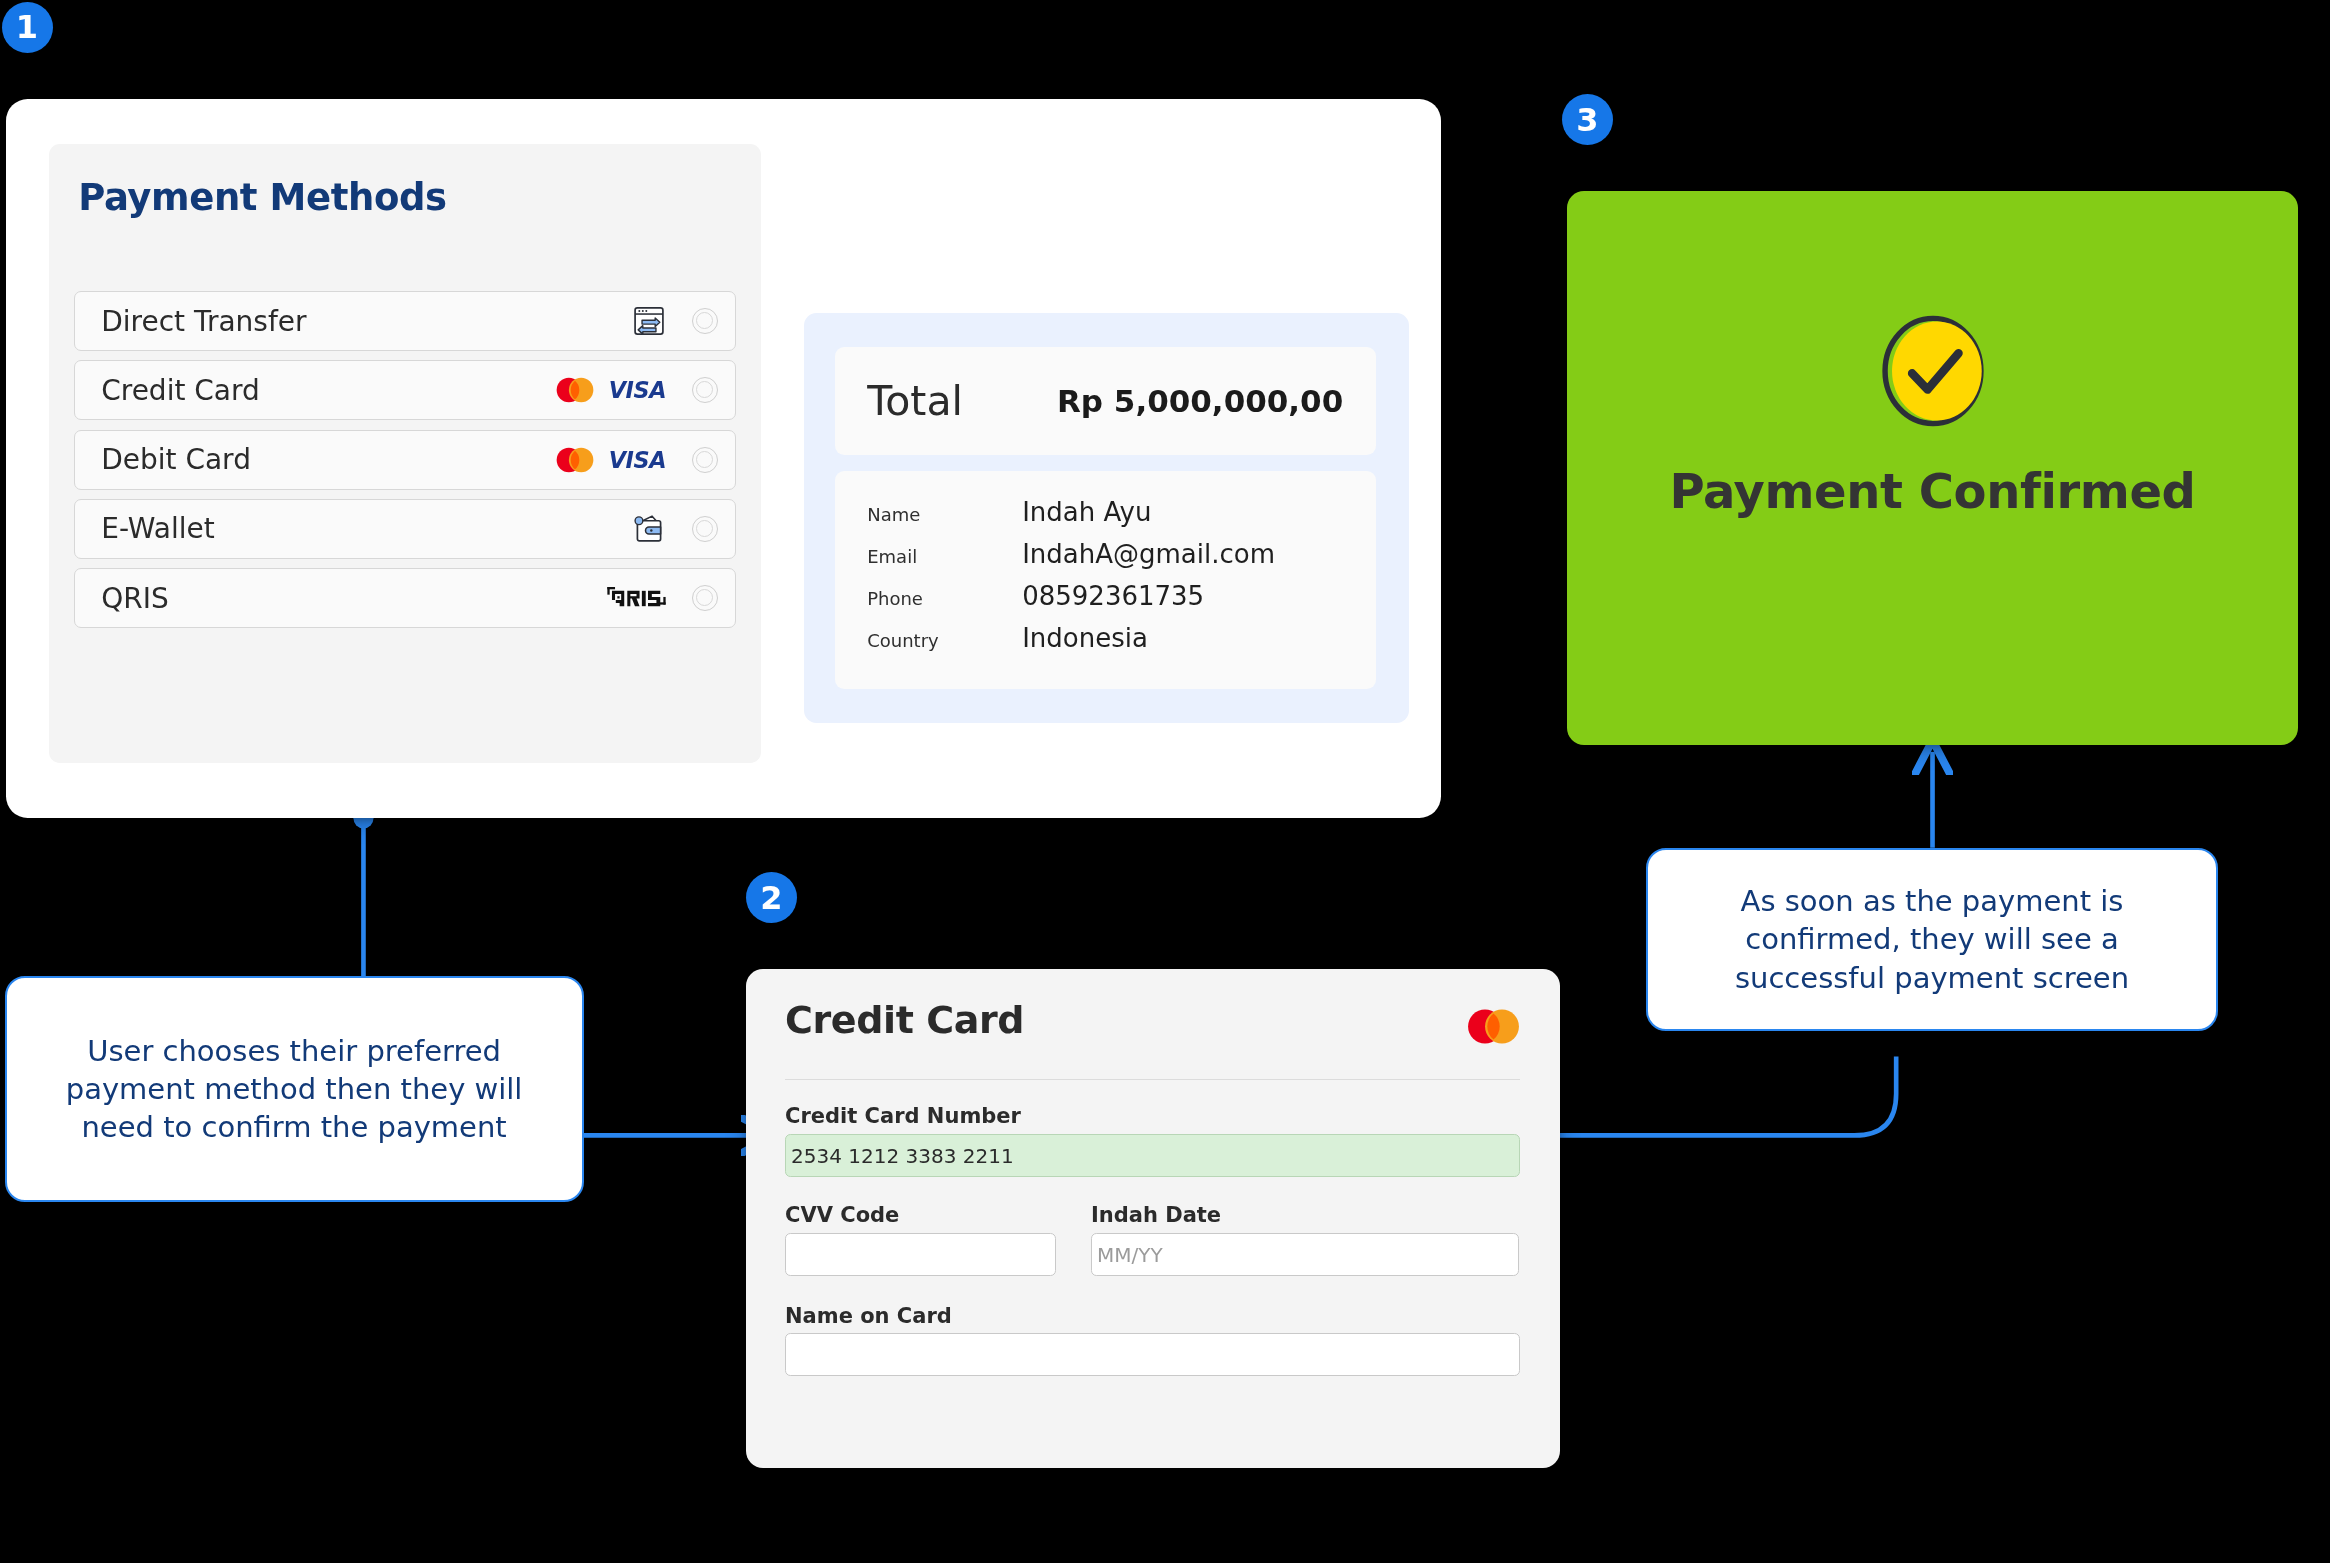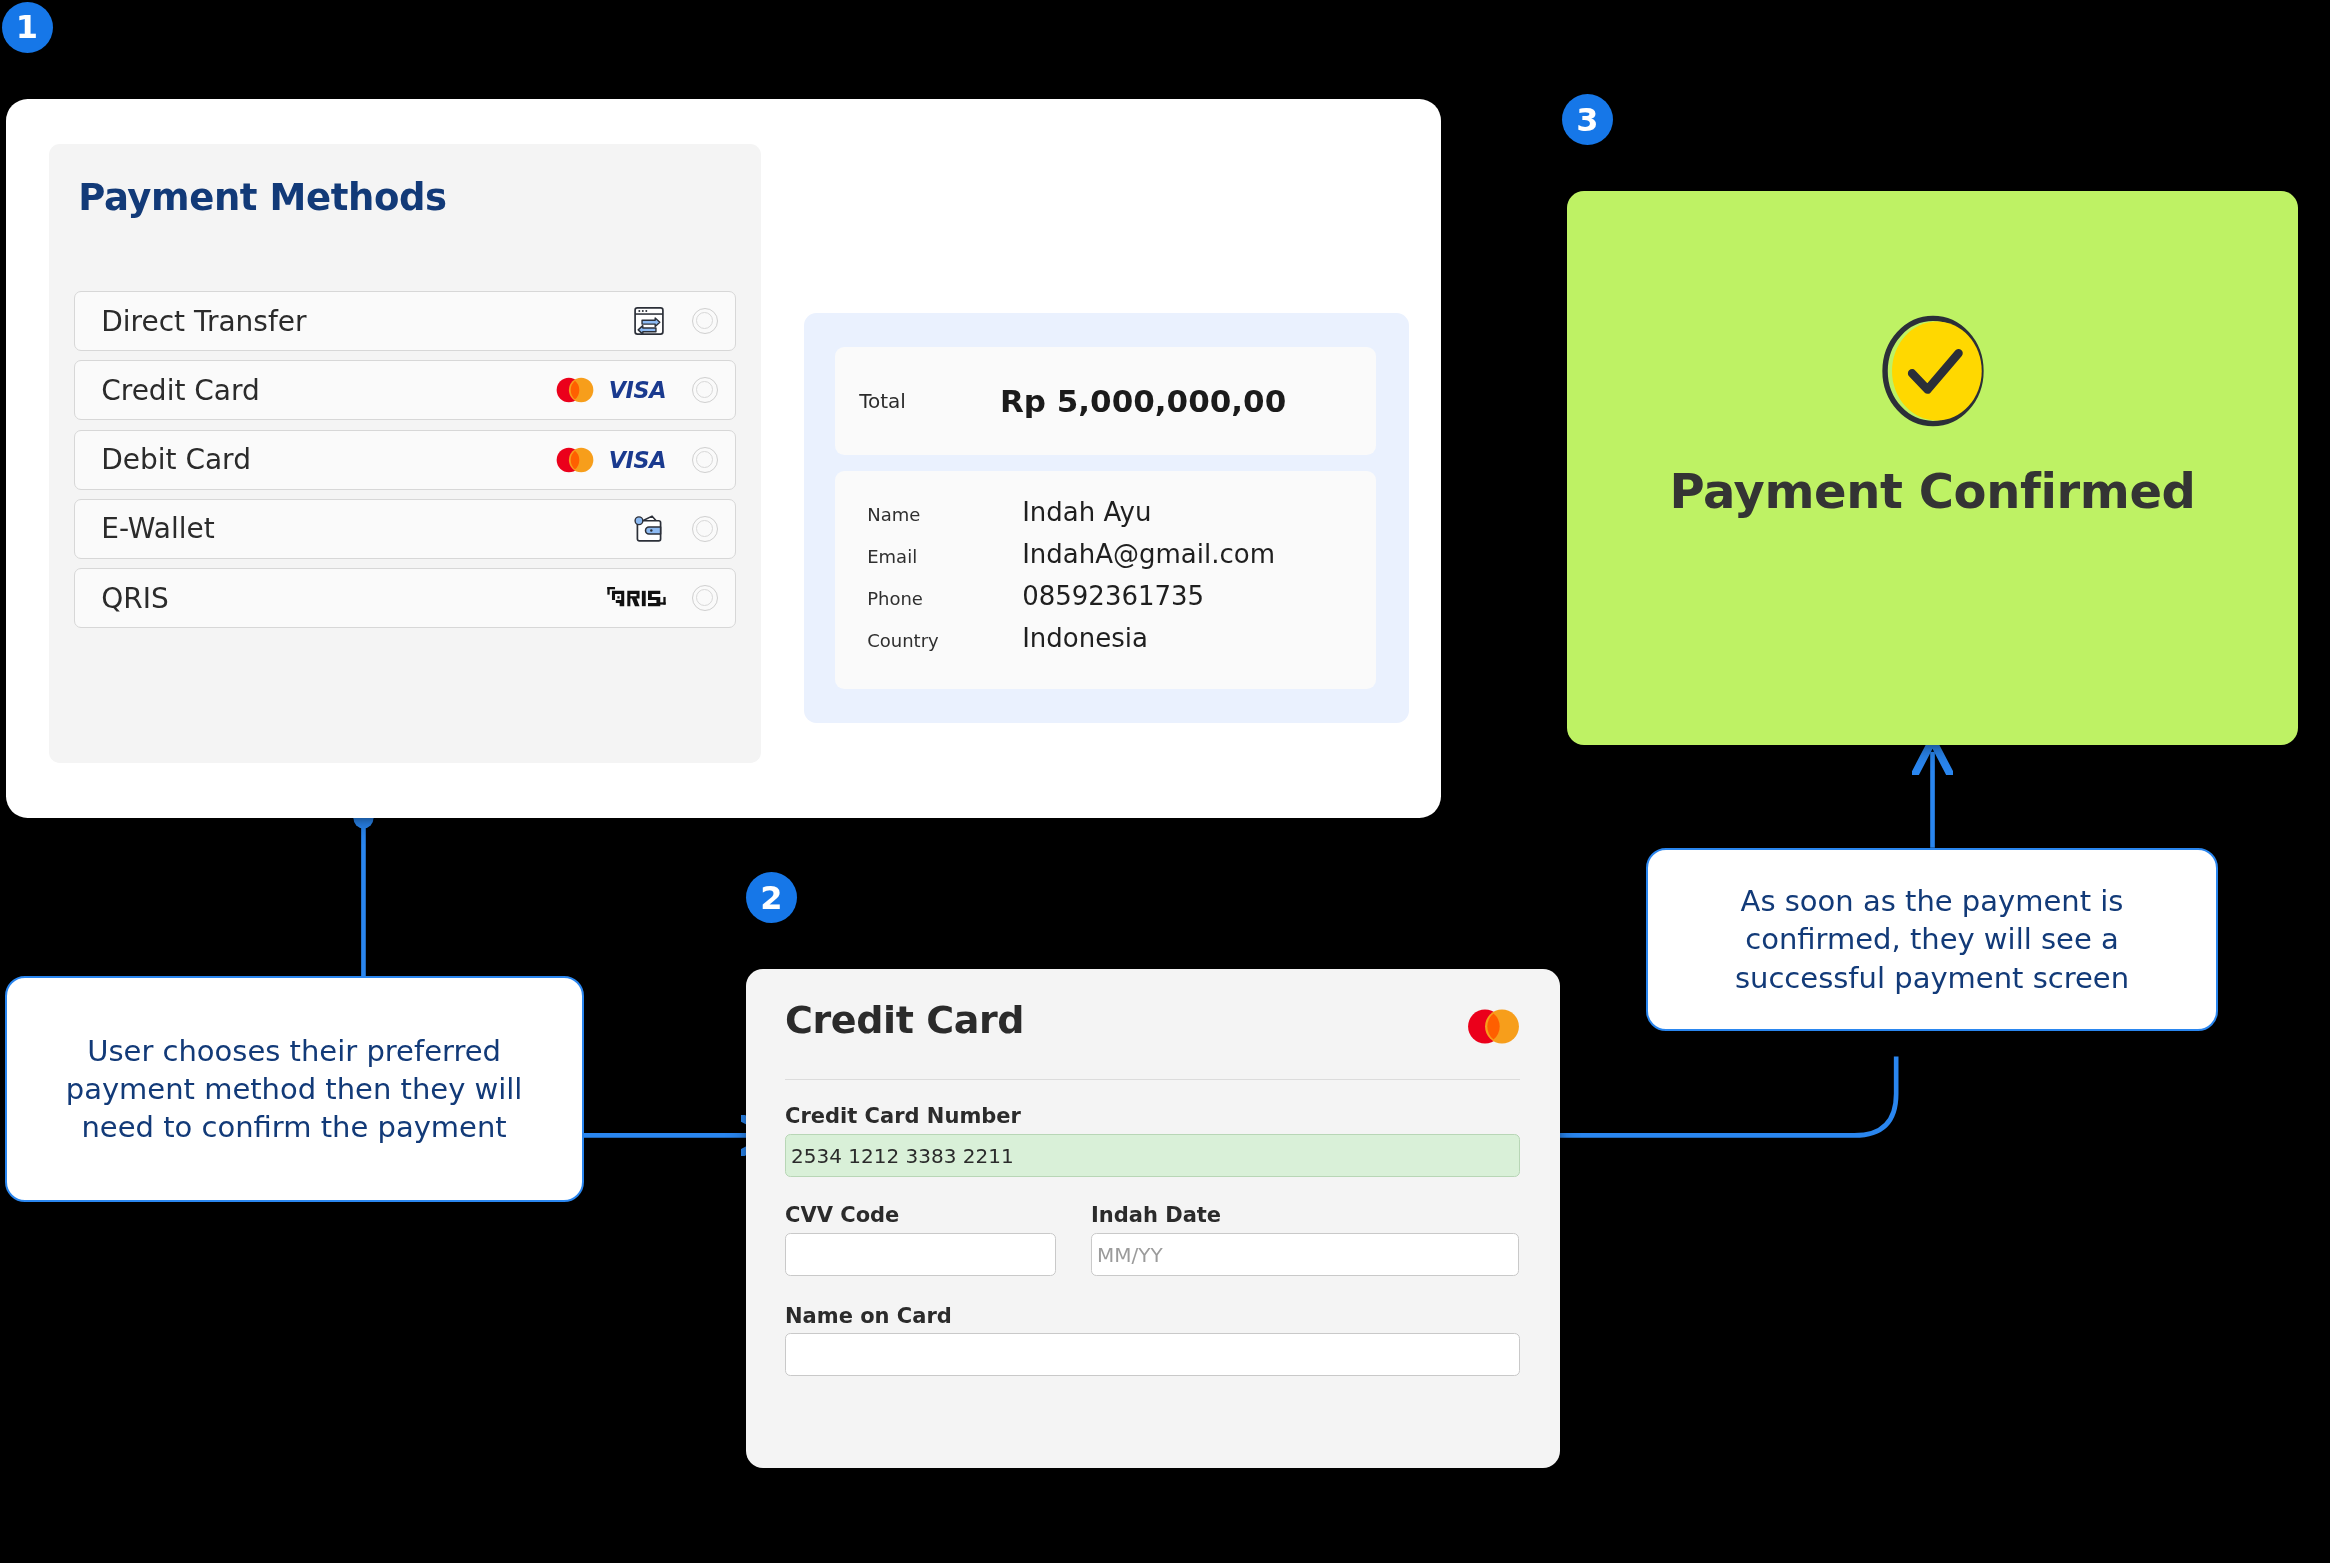--- a/index.html
+++ b/index.html
@@ -168,22 +168,22 @@
     left: 31px;
     top: 34px;
     width: 541px;
     height: 108px;
     background: #fafafa;
     border-radius: 9.3px;
     display: flex;
     align-items: center;
   }
   #total-label {
-    margin-left: 24px;
-    font-size: 20px;
+    margin-left: 32px;
+    font-size: 41px;
     color: #2b2b2b;
   }
   #total-value {
     margin-left: 94px;
     font-size: 31px;
     font-weight: 700;
     color: #1b1b1b;
     white-space: nowrap;
   }
   #details-box {
@@ -280,21 +280,21 @@
   #inp-exp    { left: 345px; top: 264px; width: 428px; height: 43px; text-align: right; }
   #lbl-name   { left: 39px;  top: 335px; }
   #inp-name   { left: 39px;  top: 364px; width: 735px; height: 43px; }
 
   
   #screen3 {
     left: 1567px;
     top: 191px;
     width: 731px;
     height: 554px;
-    background: #bef264;
+    background: #84cc16;
     border-radius: 17px;
     display: flex;
     flex-direction: column;
     align-items: center;
   }
   #check-badge {
     margin-top: 122px;
     width: 116px;
     height: 116px;
   }

